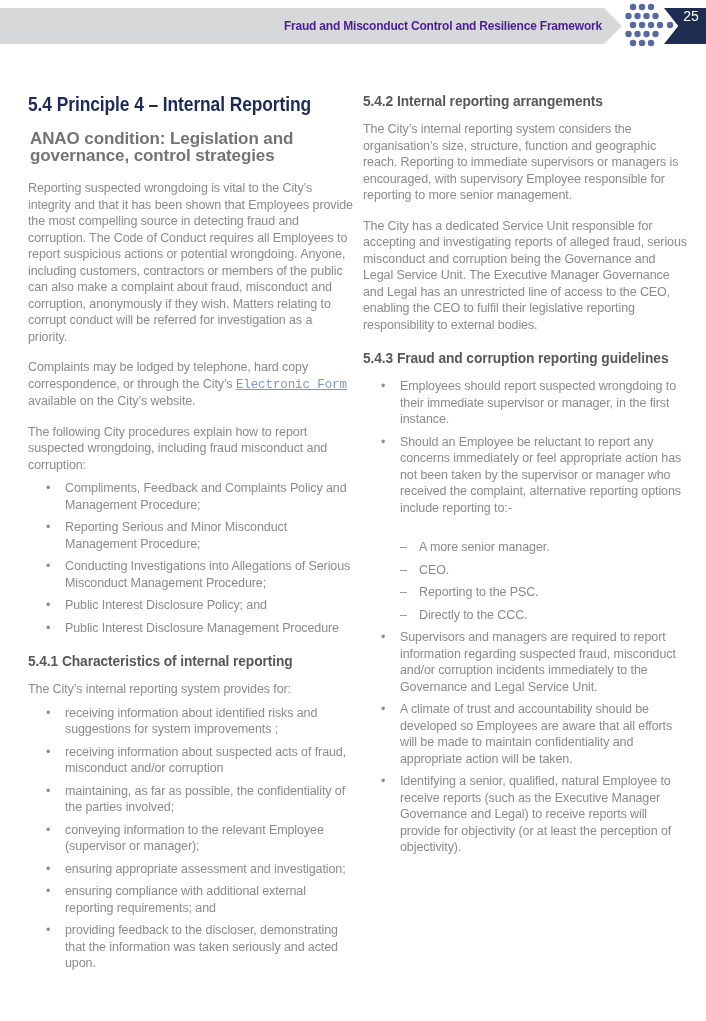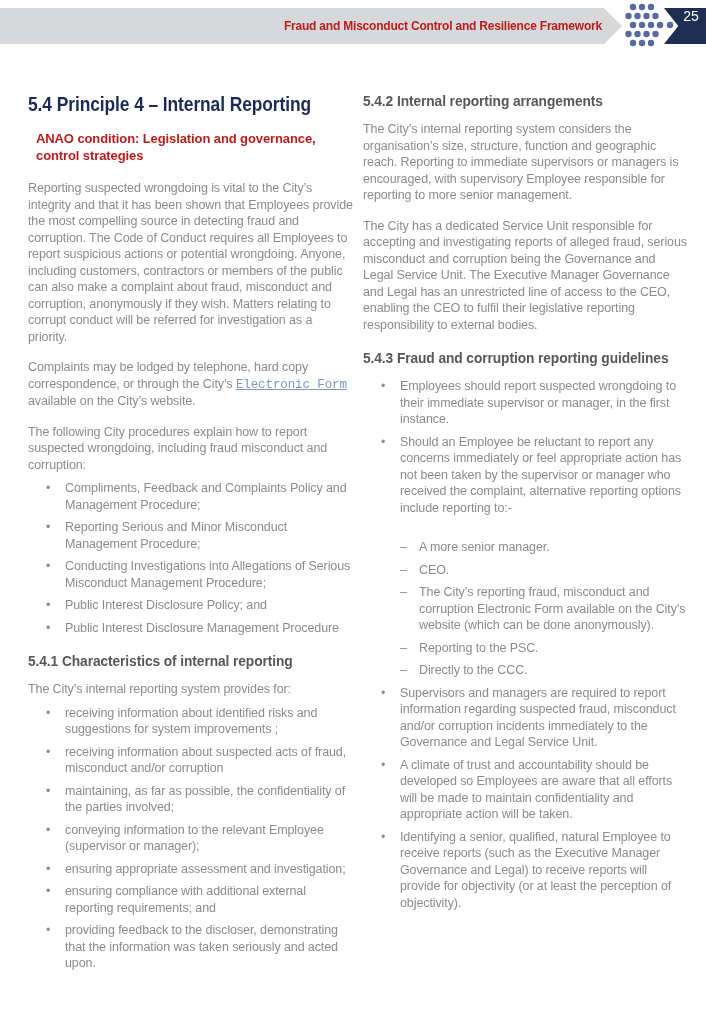--- a/index.html
+++ b/index.html
@@ -9,21 +9,21 @@
     -webkit-font-smoothing:antialiased;
   }
   
   .header-bar {
     position:absolute; top:8px; left:0; width:622px; height:36px;
     background:#d7d8d9;
     clip-path:polygon(0 0, 604px 0, 100% 50%, 604px 100%, 0 100%);
   }
   .header-title {
     position:absolute; top:0; right:20px; height:36px; line-height:36px;
-    font-size:12px; font-weight:bold; color:#b91c1c; letter-spacing:-0.2px;
+    font-size:12px; font-weight:bold; color:#4c1d95; letter-spacing:-0.2px;
     white-space:nowrap;
   }
   .dots-icon { position:absolute; top:0; left:622px; width:52px; height:48px; }
   .page-badge {
     position:absolute; top:8px; left:664px; width:42px; height:36px;
     background:#1d2e52;
     clip-path:polygon(0 0, 100% 0, 100% 100%, 0 100%, 34% 50%);
     color:#ffffff; font-size:14px; display:flex; align-items:flex-start;
     justify-content:center; padding-left:12px; box-sizing:border-box;
   }
@@ -32,22 +32,22 @@
          font-size:12.5px; line-height:16.5px; letter-spacing:-0.1px; }
   .col-left  { left:28px; }
   .col-right { left:363px; }
 
   .h1 {
     color:#1b2b55; font-size:20px; font-weight:bold; line-height:24px;
     margin:0 0 14px 0; transform:scaleX(.87); transform-origin:left center;
     white-space:nowrap;
   }
   .h2sub {
-    color:#b91c1c; font-size:13px; font-weight:bold; line-height:17px;
-    margin:0 0 16px 8px;
+    color:#737373; font-size:17px; font-weight:bold; line-height:17px;
+    margin:0 0 16px 2px;
   }
   .h3 {
     color:#55575b; font-size:14.5px; font-weight:bold; line-height:18px;
     margin:16px 0 11px 0; transform:scaleX(.95); transform-origin:left center;
     white-space:nowrap;
   }
   .h3.mt0 { margin-top:0; }
   p { margin:0 0 14px 0; }
   p.tight { margin-bottom:7px; }
   a.doc-link { color:#7b98c2; text-decoration:underline; cursor:pointer;font-family:Liberation Mono, monospace; }
@@ -137,21 +137,20 @@
 
   <div class="h3">5.4.3 Fraud and corruption reporting guidelines</div>
 
   <ul class="bullets">
     <li>Employees should report suspected wrongdoing to their immediate supervisor or manager, in the first instance.</li>
     <li>
       <span>Should an Employee be reluctant to report any concerns immediately or feel appropriate action has not been taken by the supervisor or manager who received the complaint, alternative reporting options include reporting to:-</span>
       <ul class="dashes">
         <li>A more senior manager.</li>
         <li>CEO.</li>
-        <li>The City’s reporting fraud, misconduct and corruption Electronic Form available on the City’s website (which can be done anonymously).</li>
         <li>Reporting to the PSC.</li>
         <li>Directly to the CCC.</li>
       </ul>
     </li>
     <li>Supervisors and managers are required to report information regarding suspected fraud, misconduct and/or corruption incidents immediately to the Governance and Legal Service Unit.</li>
     <li>A climate of trust and accountability should be developed so Employees are aware that all efforts will be made to maintain confidentiality and appropriate action will be taken.</li>
     <li>Identifying a senior, qualified, natural Employee to receive reports (such as the Executive Manager Governance and Legal) to receive reports will provide for objectivity (or at least the perception of objectivity).</li>
   </ul>
 </div>
 

